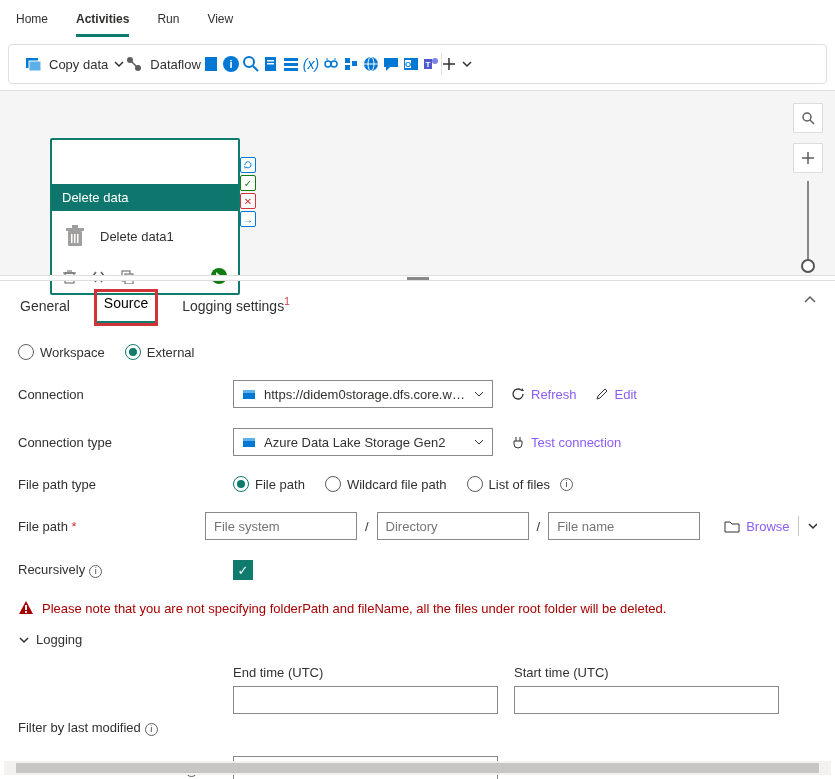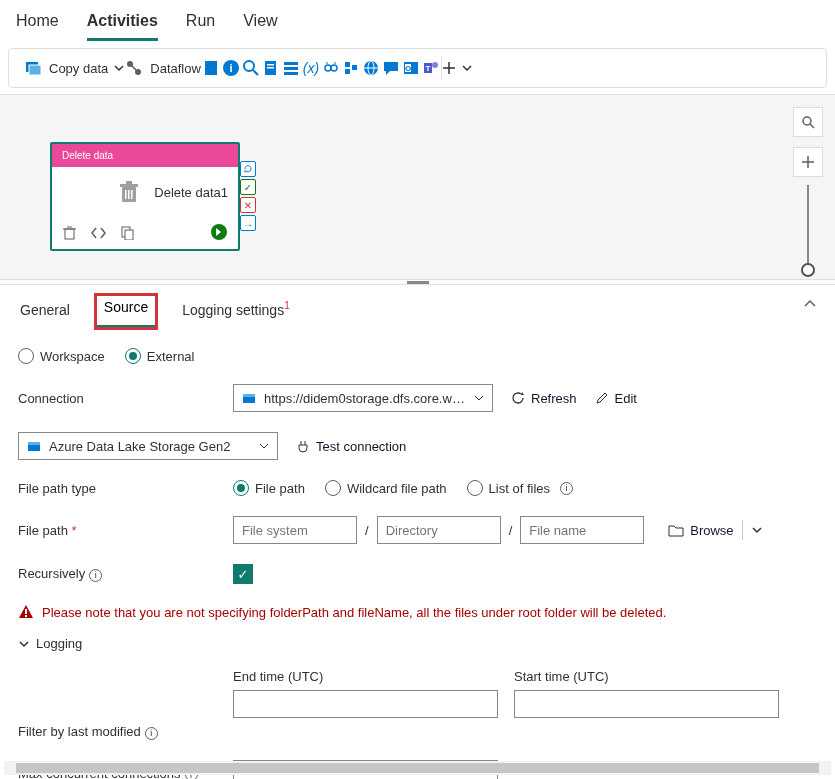--- a/index.html
+++ b/index.html
@@ -1,33 +1,33 @@
 <!DOCTYPE html>
 <html><head>
 <meta charset="utf-8">
 <style>
 * { box-sizing: border-box; margin: 0; padding: 0; font-family: "Segoe UI", sans-serif; }
 body { width: 835px; height: 779px; background: #fff; font-size: 13px; color: #323130; overflow: hidden; position: relative; }
 
 
 .top-tabs { display: flex; gap: 28px; padding: 8px 16px 0; border-bottom: 1px solid #fff; }
-.top-tab { padding: 4px 0 8px; cursor: pointer; font-size: 16px; }
+.top-tab { padding: 4px 0 8px; cursor: pointer; font-size: 12px; }
 .top-tab.active { border-bottom: 3px solid #0f7b6c; font-weight: 700; }
 
 
 .toolbar { display: flex; align-items: center; padding: 8px 14px; border: 1px solid #e1dfdd; border-radius: 4px; margin: 6px 8px; }
 .toolbar-btn { display: flex; align-items: center; gap: 6px; cursor: pointer; }
 .toolbar-icon { width: 20px; height: 20px; display: inline-flex; align-items: center; justify-content: center; }
 .toolbar-divider { width: 1px; height: 22px; background: #e1dfdd; }
 
 
 .canvas { background: #f5f5f5; height: 185px; position: relative; margin: 0; border-top: 1px solid #e0e0e0; }
 .activity-card { position: absolute; left: 50px; top: 47px; width: 190px; background: #fff; border: 2px solid #0f7b6c; border-radius: 2px; }
-.card-header { background: #ec4899; color: #fff; padding: 6px 10px; font-size: 10px; }
-.card-body { display: flex; align-items: center; gap: 12px; padding: 12px 10px; justify-content: flex-end; }
+.card-header { background: #0f766e; color: #fff; padding: 6px 10px; font-size: 13px; margin-top: 44px; }
+.card-body { display: flex; align-items: center; gap: 12px; padding: 12px 10px; }
 .trash-big { width: 26px; height: 26px; }
 .card-footer { display: flex; align-items: center; gap: 14px; padding: 6px 10px 8px; }
 .card-footer .spacer { flex: 1; }
 .conn-stack { position: absolute; left: 240px; top: 66px; display: flex; flex-direction: column; gap: 2px; }
 .conn-stack .conn { width: 16px; height: 16px; border: 1px solid #0078d4; border-radius: 2px; display: flex; align-items: center; justify-content: center; font-size: 10px; background: #fff; }
 .green-check { color: #107c10; border-color: #107c10 !important; }
 .red-x { color: #d13438; border-color: #d13438 !important; }
 .blue-arrow { color: #0078d4; }
 .canvas-side { position: absolute; right: 12px; top: 12px; display: flex; flex-direction: column; gap: 10px; }
 .canvas-side-btn { width: 30px; height: 30px; background: #fff; border: 1px solid #ddd; display: flex; align-items: center; justify-content: center; cursor: pointer; }
@@ -49,24 +49,24 @@
 .row { display: flex; align-items: center; margin-bottom: 20px; }
 .row .label { width: 215px; font-size: 13px; }
 .req { color: #d13438; }
 .radio-group { display: flex; gap: 20px; align-items: center; }
 .radio { display: flex; align-items: center; gap: 6px; cursor: pointer; }
 .radio-circle { width: 16px; height: 16px; border: 1px solid #605e5c; border-radius: 50%; display: inline-flex; align-items: center; justify-content: center; }
 .radio.checked .radio-circle { border-color: #0f7b6c; }
 .radio.checked .radio-circle::after { content: ""; width: 8px; height: 8px; background: #0f7b6c; border-radius: 50%; }
 .select { display: flex; align-items: center; gap: 8px; border: 1px solid #8a8886; padding: 4px 8px; width: 260px; height: 28px; background: #fff; cursor: pointer; }
 .select .chev { margin-left: auto; }
-.link-btn { display: flex; align-items: center; gap: 6px; cursor: pointer; color: #0f172a; margin-left: 18px; }
+.link-btn { display: flex; align-items: center; gap: 6px; cursor: pointer; color: #8b5cf6; margin-left: 18px; }
 .txt-input { border: 1px solid #8a8886; padding: 4px 8px; height: 28px; font-size: 13px; }
 .fp-group { display: flex; align-items: center; gap: 8px; }
-.fp-group input { width: 124px; }
+.fp-group input { width: 152px; }
 .check { width: 20px; height: 20px; background: #0f7b6c; display: flex; align-items: center; justify-content: center; color: #fff; cursor: pointer; }
 .warn-row { display: flex; align-items: center; gap: 8px; color: #a80000; margin-bottom: 16px; font-size: 13px; }
 .adv { display: flex; align-items: center; gap: 6px; cursor: pointer; margin-bottom: 18px; }
 .time-row { display: flex; gap: 16px; }
 .time-col .tl { font-size: 13px; margin-bottom: 6px; }
 .time-col input { width: 265px; }
 .info-icon { width: 13px; height: 13px; border: 1px solid #605e5c; border-radius: 50%; display: inline-flex; align-items: center; justify-content: center; font-size: 9px; margin-left: 4px; }
 
 
 .hscroll { position: absolute; left: 4px; right: 4px; bottom: 4px; height: 14px; background: #f3f2f1; }
@@ -316,20 +316,21 @@
     </div>
     <div class="link-btn">
       <svg width="14" height="14">
           <path d="M2 12l1-3 7-7 2 2-7 7z" stroke="#323130" fill="none"></path>
         </svg>
       <span>Edit</span>
     </div>
   </div>
 
   <div class="row">
+    <div class="label">Connection type</div>
     <div class="select">
       <svg width="14" height="14">
           <rect x="1" y="3" width="12" height="9" fill="#0078d4"></rect>
           <rect x="1" y="3" width="12" height="3" fill="#5bb0e8"></rect>
         </svg>
       <span>Azure Data Lake Storage Gen2</span>
       <svg class="chev" width="10" height="10">
           <path d="M1 3l4 4 4-4" stroke="#323130" fill="none"></path>
         </svg>
     </div>

